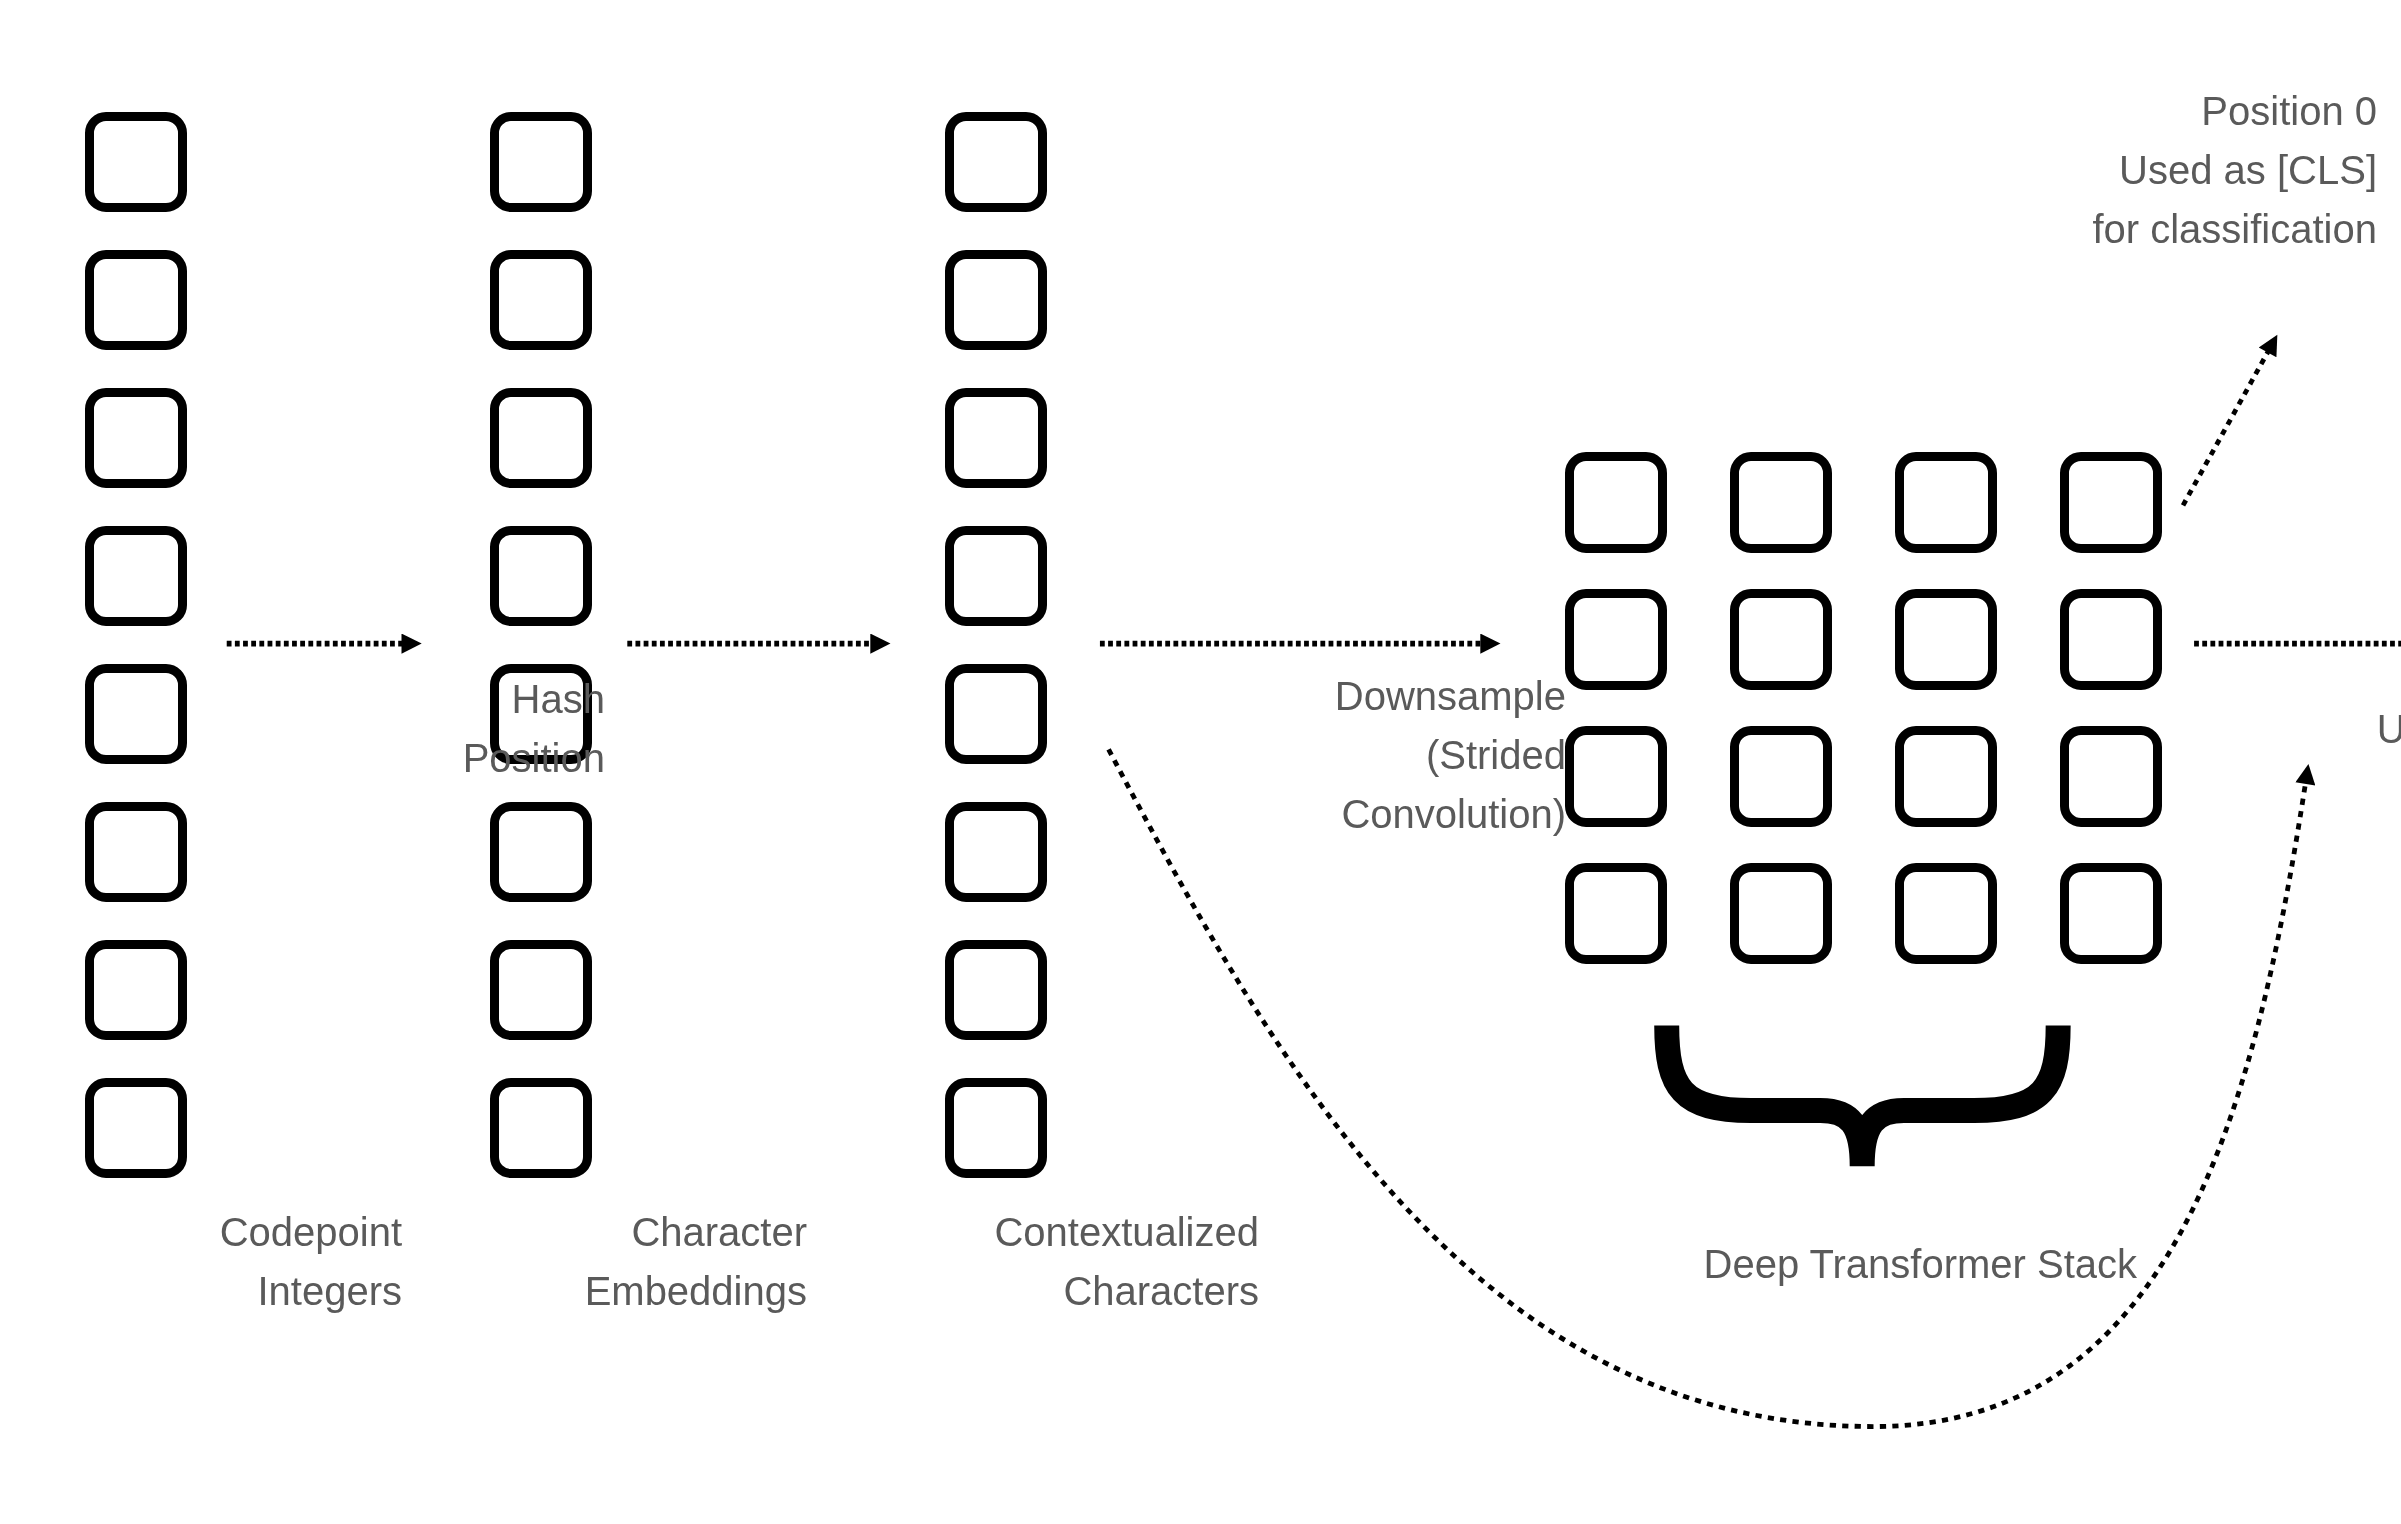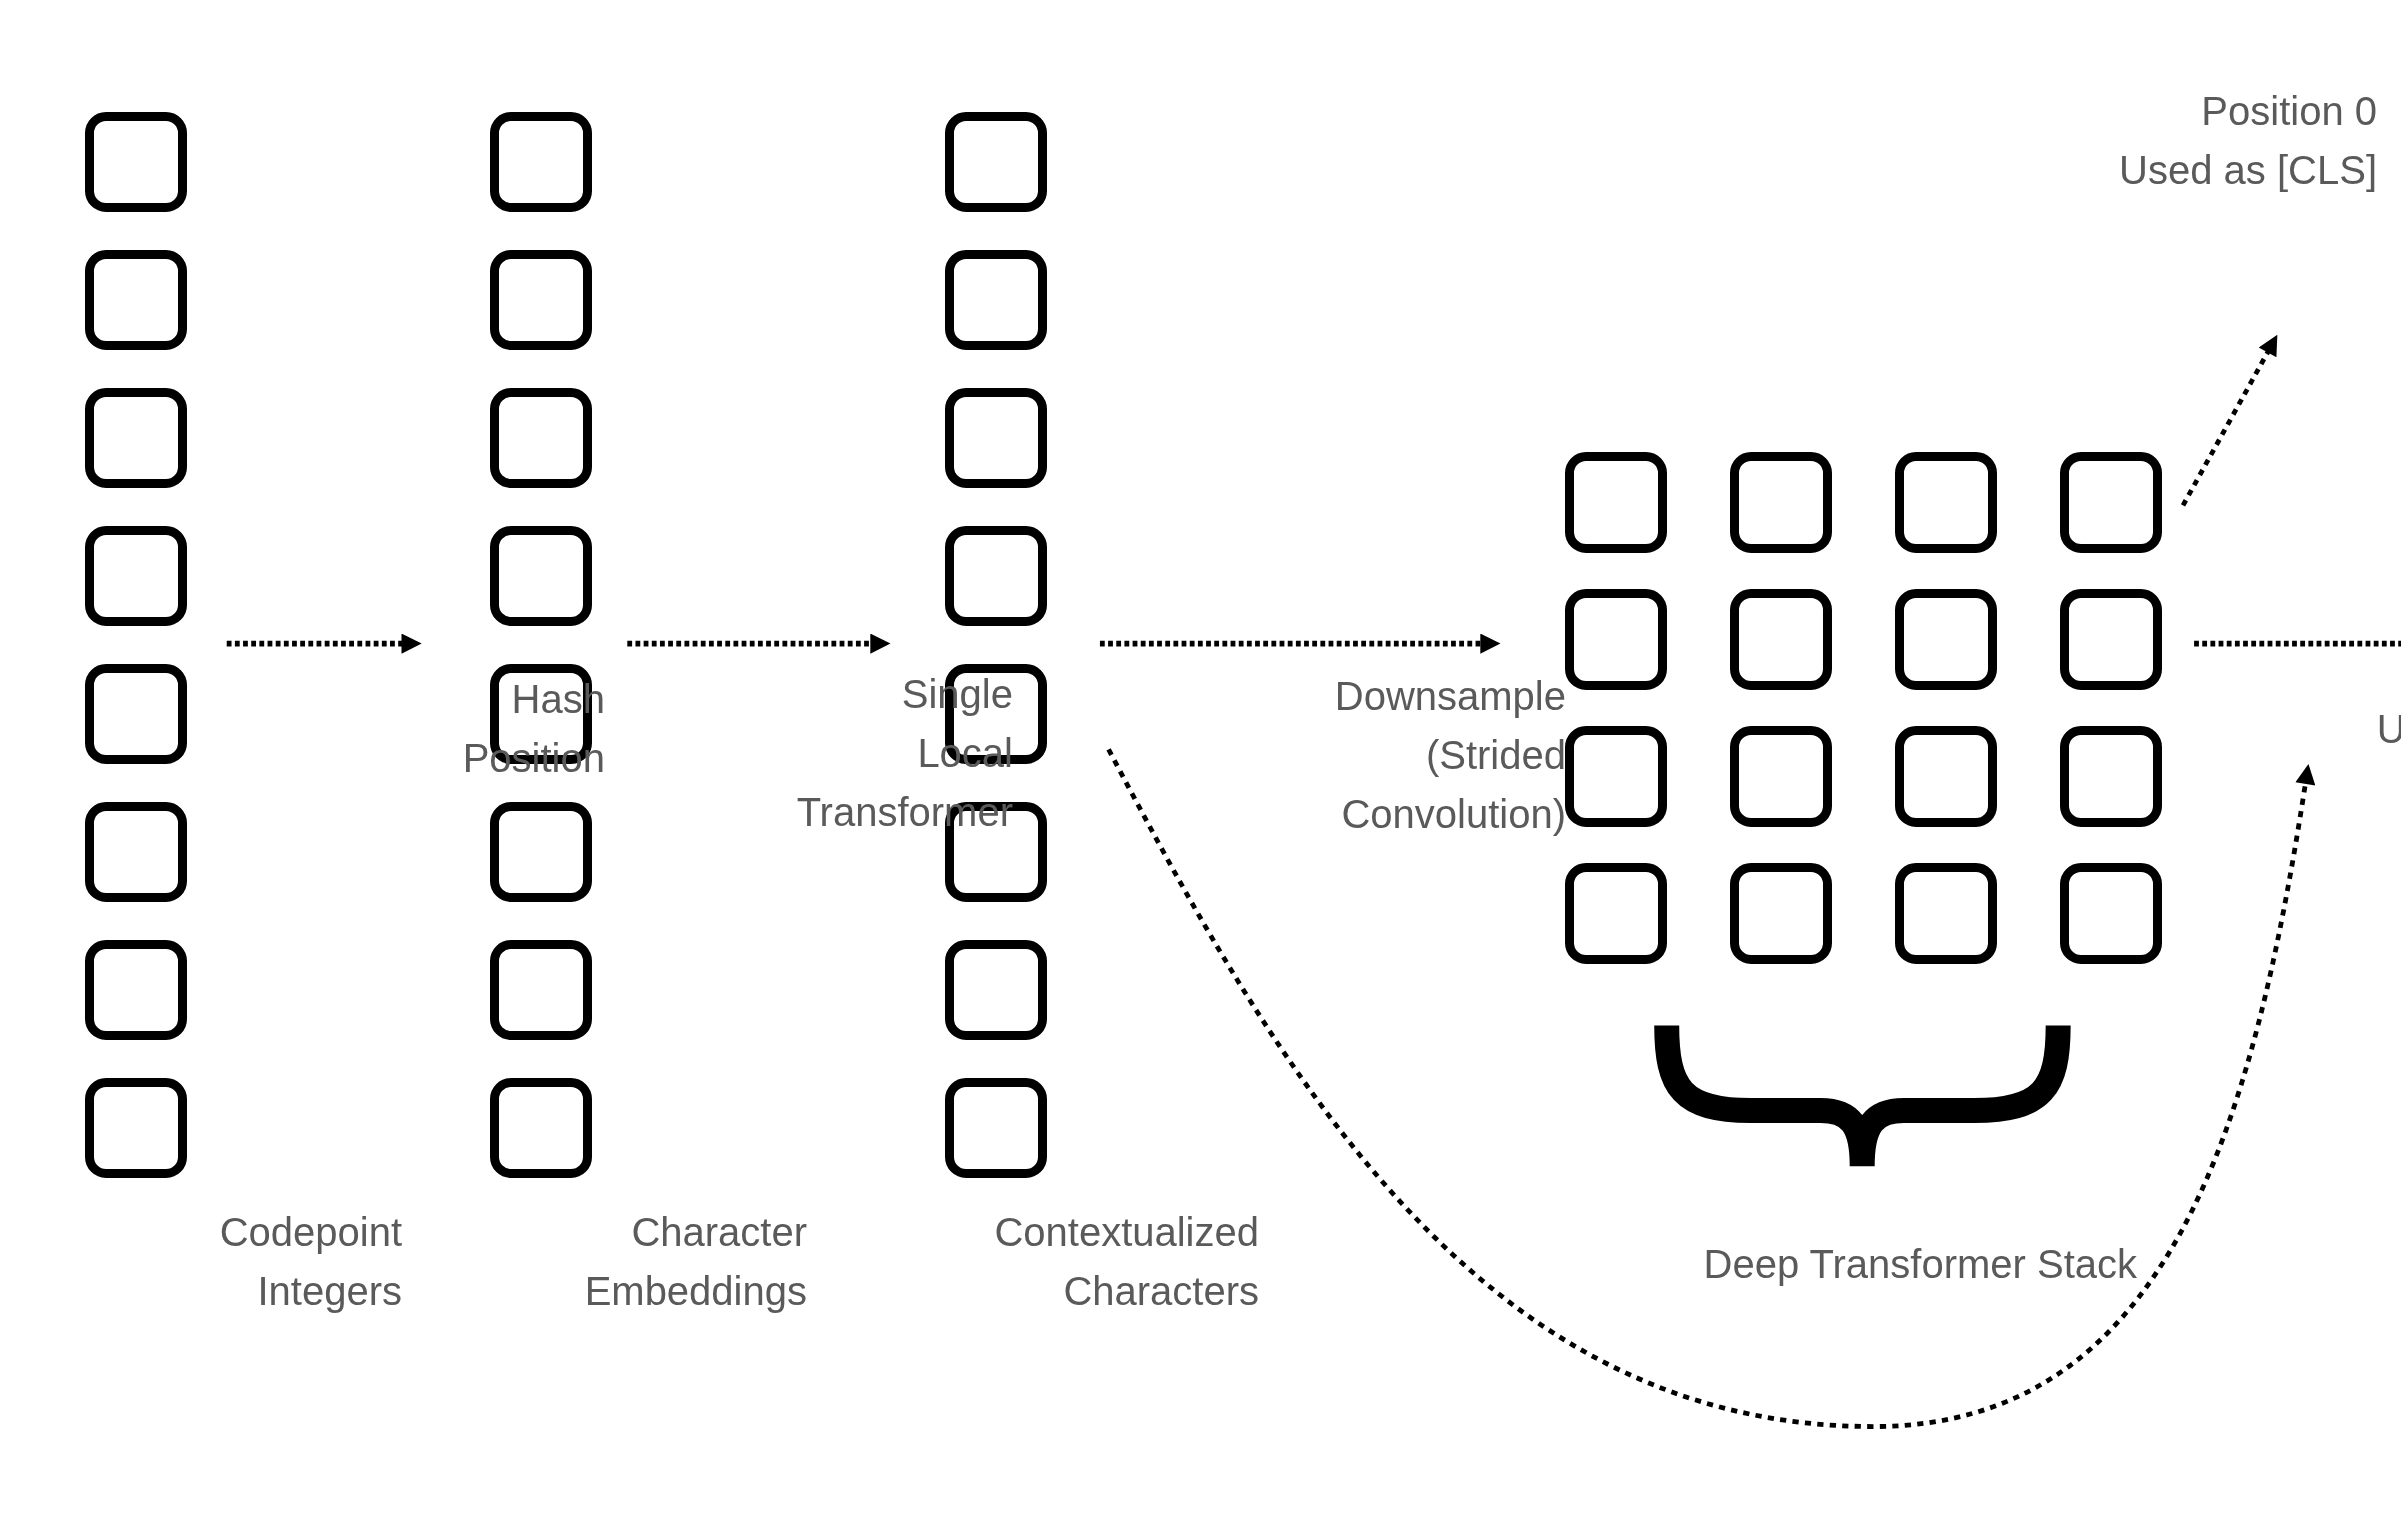--- a/index.html
+++ b/index.html
@@ -150,32 +150,28 @@
       <div class="gbox"></div>
       <div class="gbox"></div>
       <div class="gbox"></div>
       <div class="gbox"></div>
       <div class="gbox"></div>
     </div>
 
   <div class="lbl" style="left:1849px; top:82px">
     <div>Position 0</div>
     <div>Used as [CLS]</div>
+    <div>for classification</div>
   </div>
 
   <div class="lbl" style="left:77px; top:670px">
     <div>Hash</div>
     <div>Position</div>
   </div>
 
-  <div class="lbl" style="left:485px; top:665px">
-    <div>Single</div>
-    <div>Local</div>
-    <div>Transformer</div>
-  </div>
 
   <div class="lbl" style="left:1038px; top:667px">
     <div>Downsample</div>
     <div>(Strided</div>
     <div>Convolution)</div>
   </div>
 
   <div class="lbl" style="left:2060px; top:700px">
     <div>Upsampling</div>
   </div>

